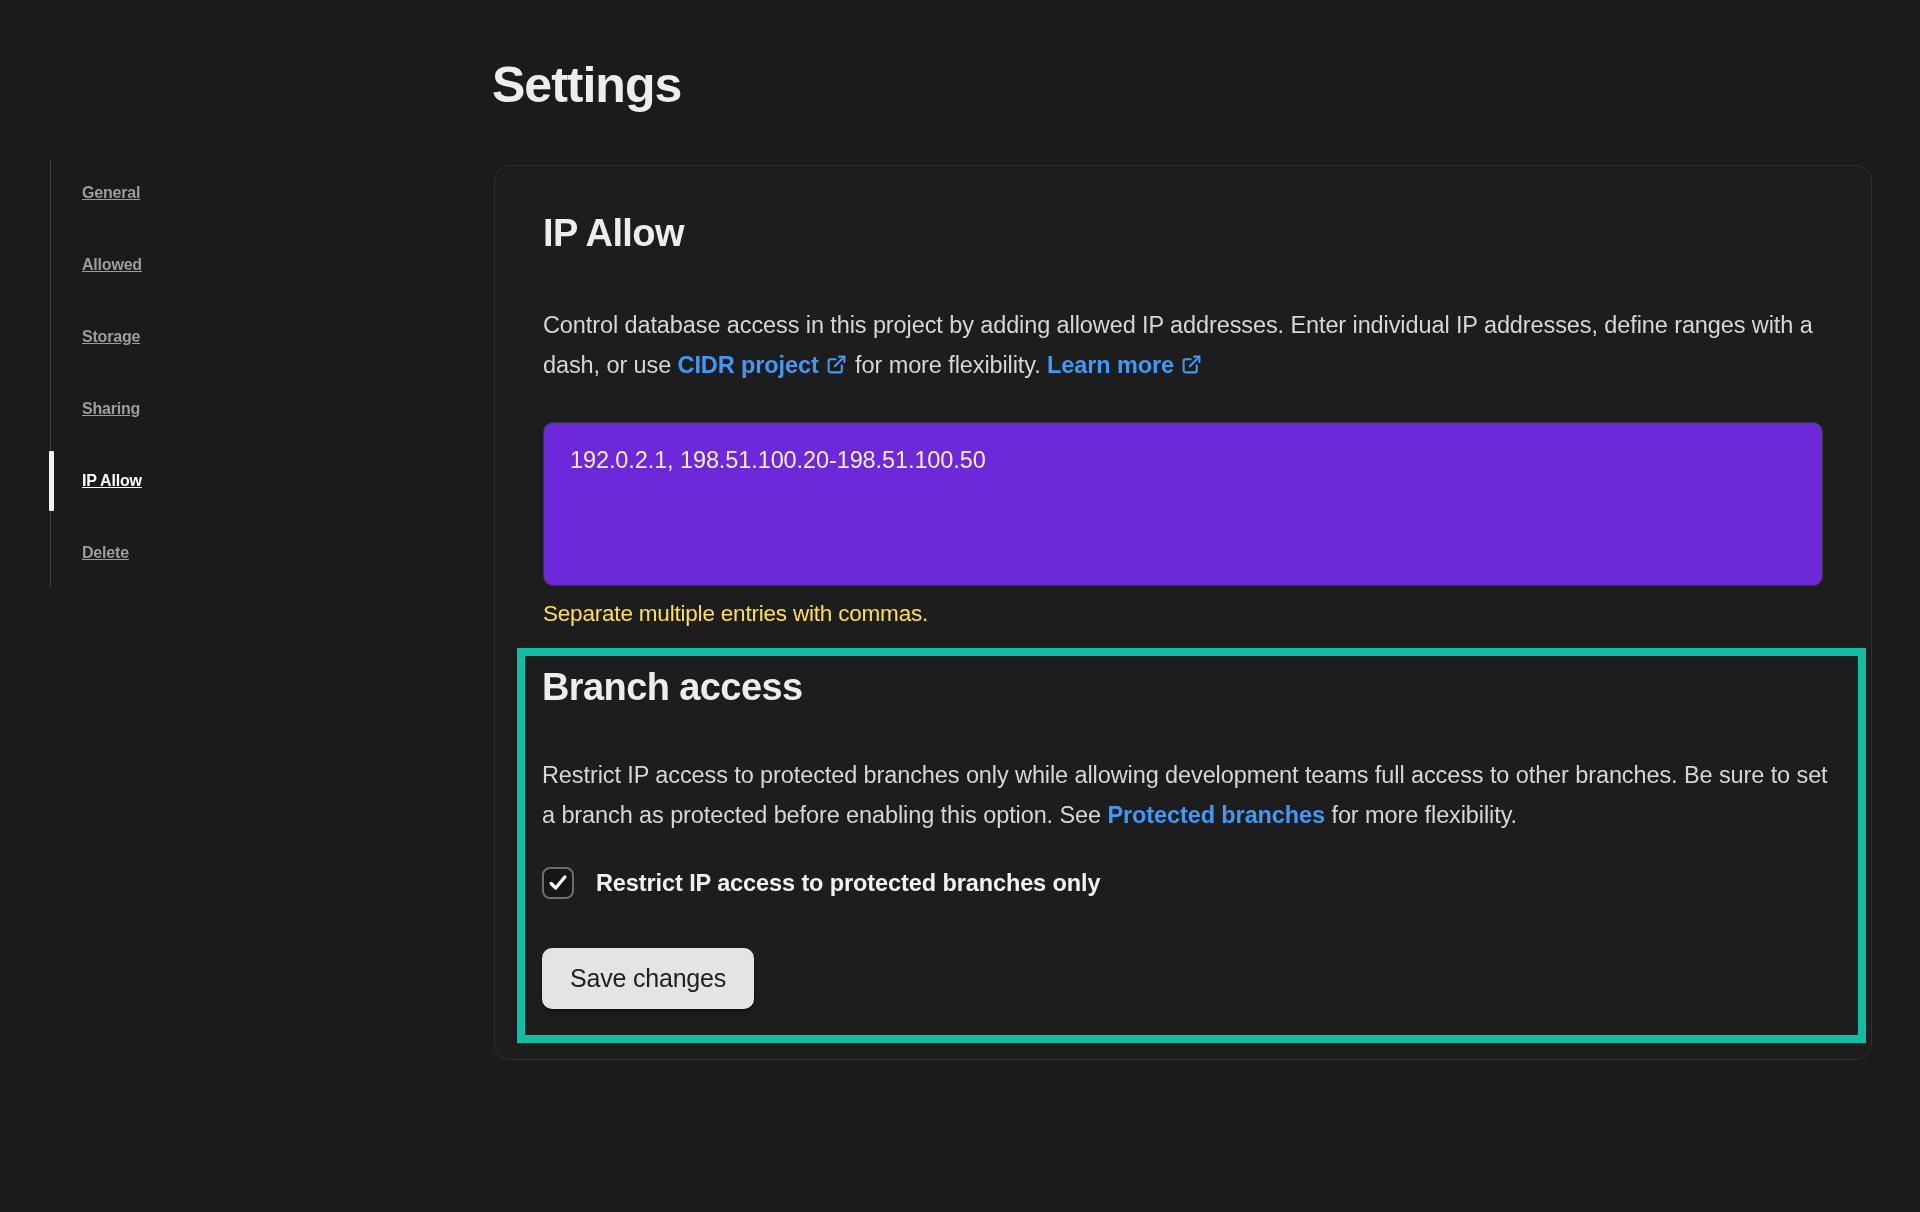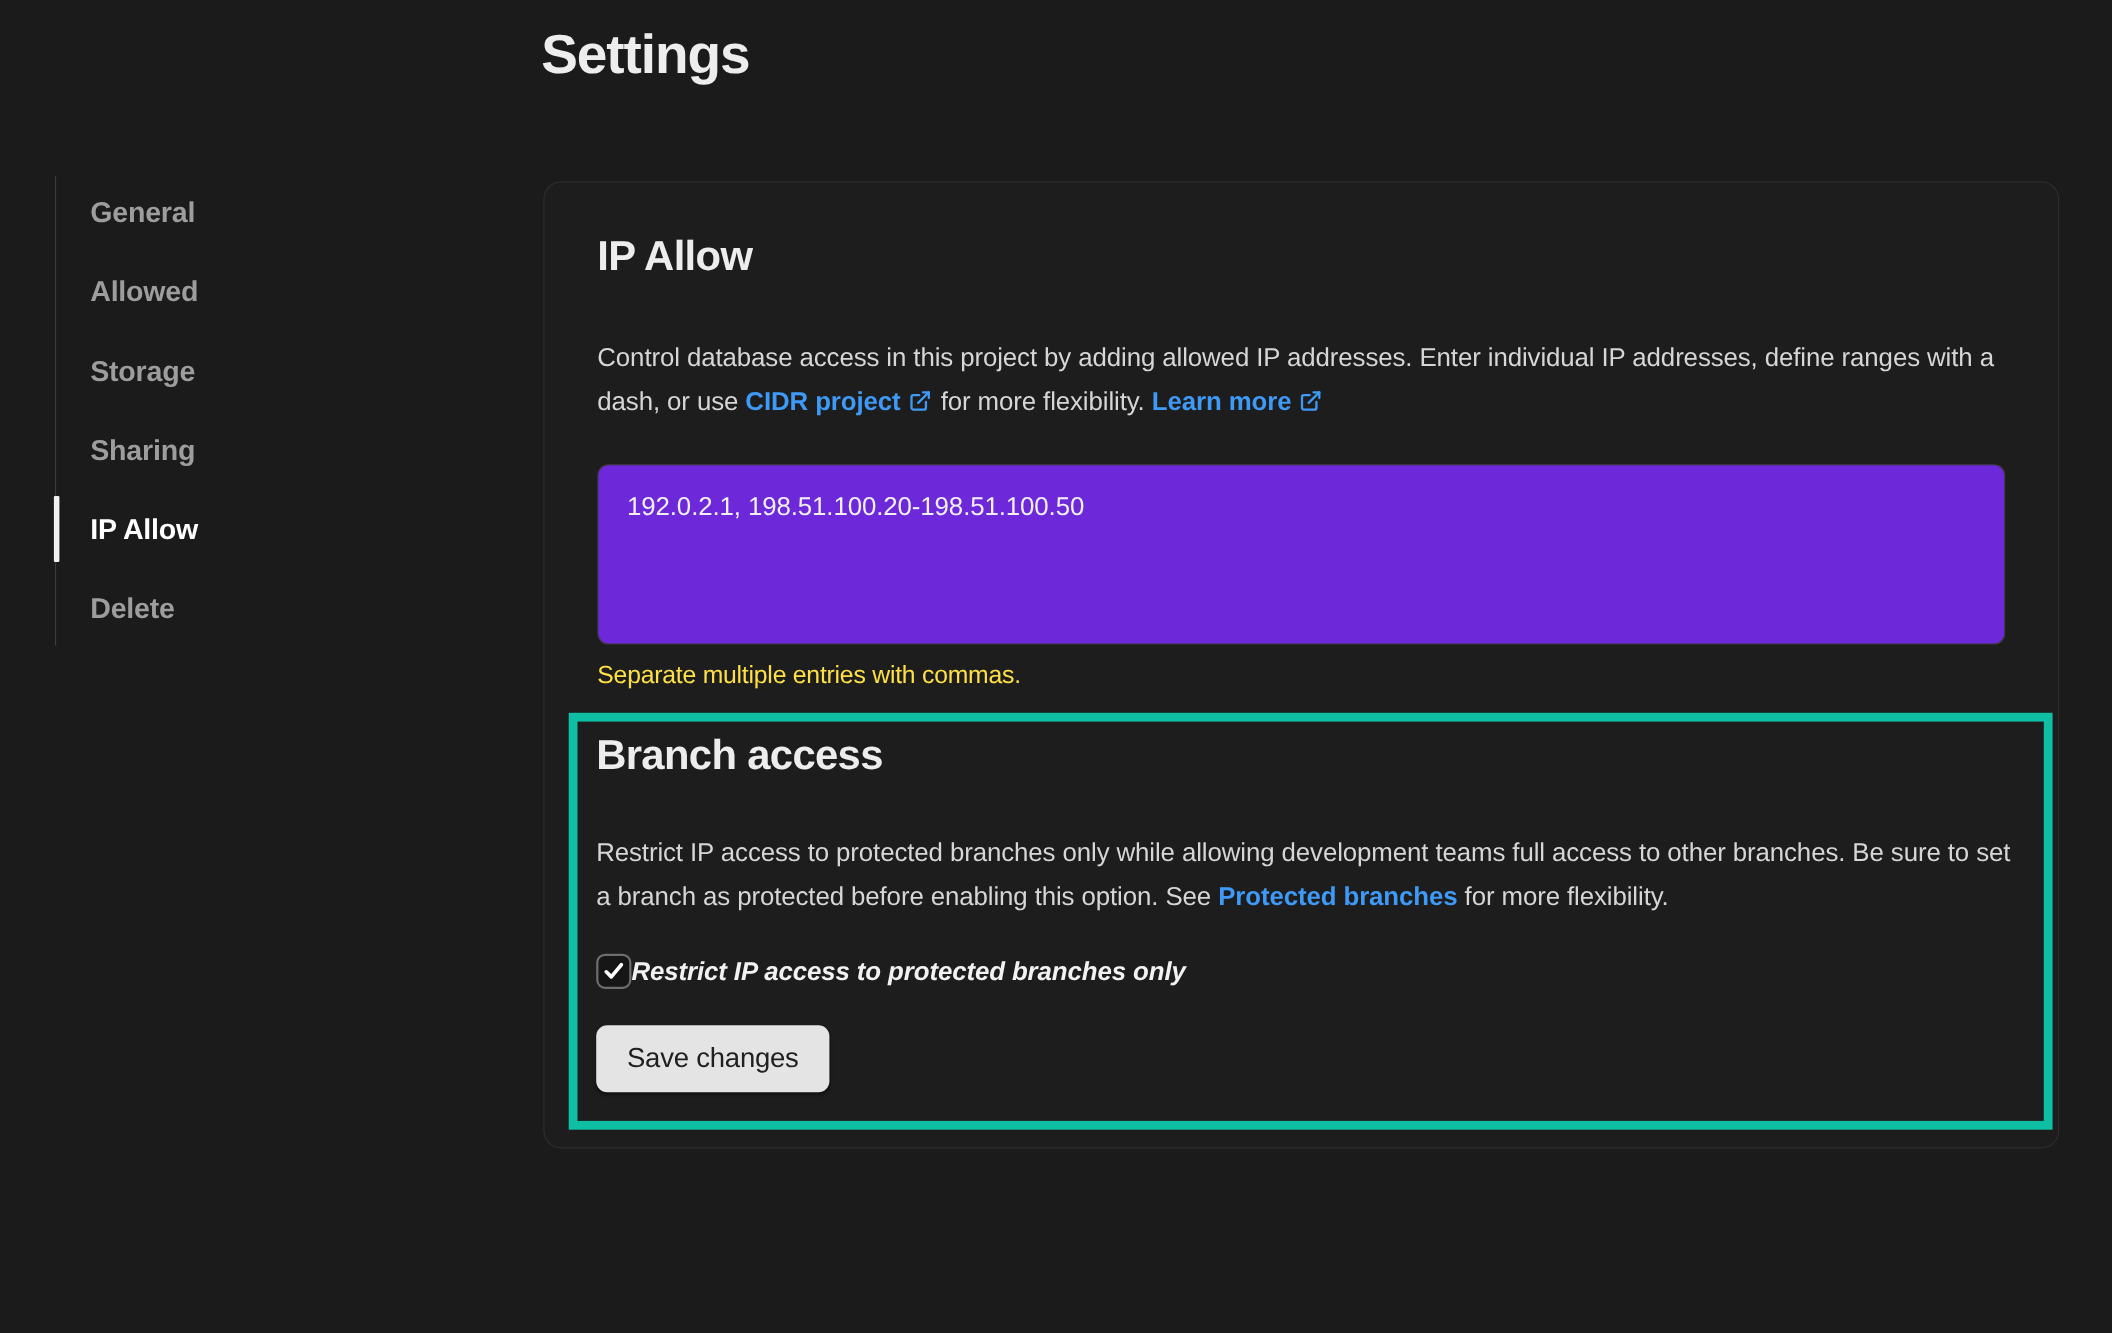--- a/index.html
+++ b/index.html
@@ -8,41 +8,42 @@
     background:#1b1b1b;
     font-family:"Liberation Sans","DejaVu Sans",sans-serif;
     color:#d8d8d8;
     position:relative;
     overflow:hidden;
     letter-spacing:-0.2px;
   }
 
   
   .page-title {
-    position:absolute; left:492px; top:20px;
+    position:absolute; left:492px; top:56px;
     font-size:50px; font-weight:700; color:#ededed; letter-spacing:-1px;
   }
 
   
   .sidebar {
     position:absolute; left:50px; top:160px; width:360px;
   }
   .sidebar ul {
     list-style:none;
     border-left:1px solid #3c3c3c;
     padding:13px 0 14px 31px;
     width:220px;
   }
   .sidebar li {
-    font-size:26px; font-weight:600; color:#9d9d9d;
+    font-size:16px; font-weight:600; color:#9d9d9d;
     line-height:40px;
     margin-bottom:32px;
     position:relative;
     width:160px;
     cursor:pointer;
+    text-decoration:underline;
   }
   .sidebar li:last-child { margin-bottom:0; }
   .sidebar li.active { color:#ffffff; }
   .sidebar li.active::before {
     content:"";
     position:absolute; left:-33px; top:-10px; bottom:-10px; width:5px;
     background:#f2f2f2; border-radius:1px;
   }
 
   
@@ -105,23 +106,22 @@
   
   .branch-box {
     border:8px solid var(--accent-teal,#0fbfa4);
     margin-left:-26px; margin-right:-43px;
     padding:8px 20px 26px 17px;
   }
   .branch-box h2 { margin-bottom:46px; }
   .branch-desc { margin-bottom:32px; }
 
   .checkbox-row {
-    display:flex; align-items:center; 
-    margin-bottom:33px;
-    font-style:italic;
+    display:flex; align-items:center; gap:22px;
+    margin-bottom:49px;
   }
   .checkbox {
     width:32px; height:32px; flex:0 0 32px;
     border:2px solid #6e6e6e;
     border-radius:8px;
     background:#161616;
     display:flex; align-items:center; justify-content:center;
     cursor:pointer;
   }
   .checkbox svg { width:22px; height:22px; }

